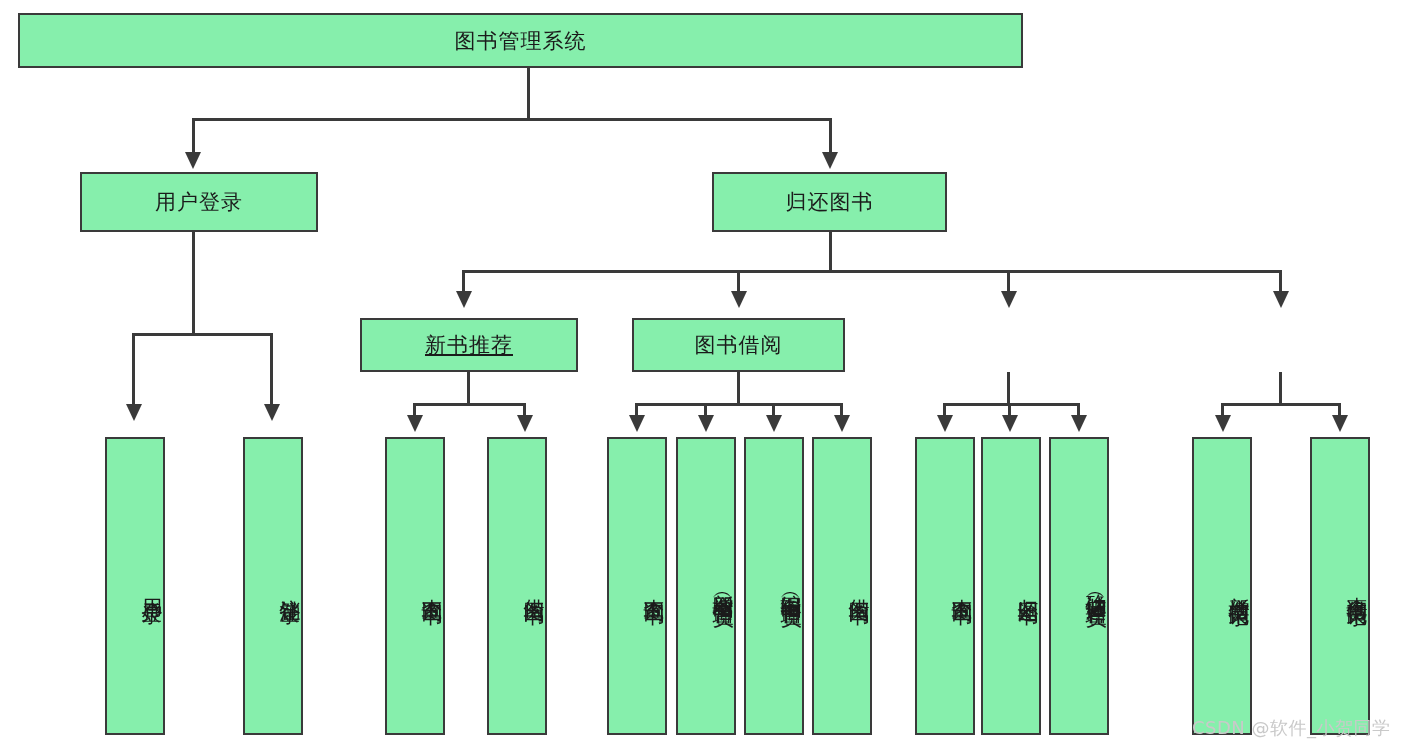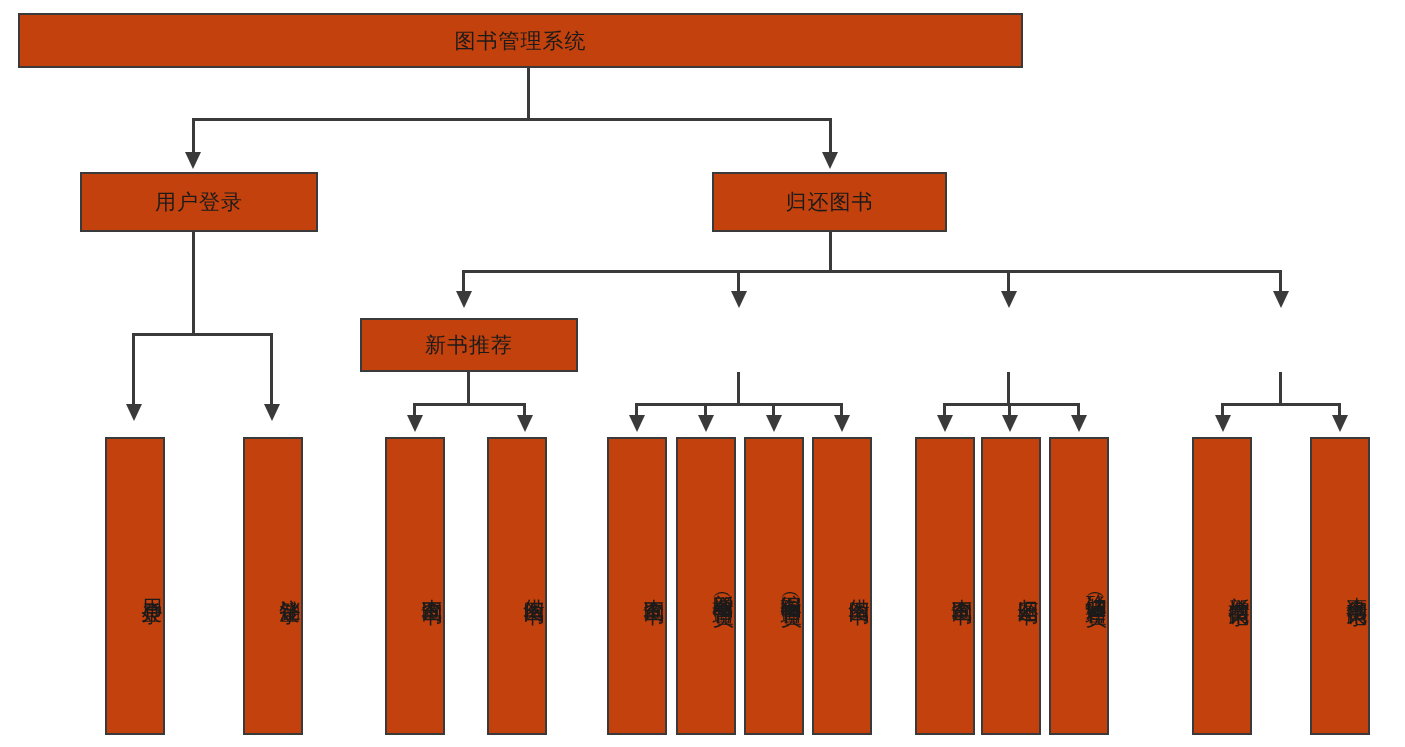--- a/index.html
+++ b/index.html
@@ -15,21 +15,21 @@
     position: relative;
     width: 1405px;
     height: 747px;
     background: #ffffff;
     overflow: hidden;
   }
   
   .node {
     position: absolute;
     box-sizing: border-box;
-    background: #c2410c;
+    background: #86efac;
     border: 2px solid #3a3a3a;
     display: flex;
     align-items: center;
     justify-content: center;
     color: #1b1b1b;
   }
   .node.h {
     
     font-size: 21px;
     letter-spacing: 1px;
@@ -146,22 +146,25 @@
     <span class="label">图书管理系统</span>
   </div>
 
   <div class="node h" style="left:80px; top:172px; width:238px; height:60px;">
     <span class="label">用户登录</span>
   </div>
   <div class="node h" style="left:712px; top:172px; width:235px; height:60px;">
     <span class="label">归还图书</span>
   </div>
 
-  <div class="node h" style="left:360px; top:318px; width:218px; height:54px;">
+  <div class="node h" style="left:360px; top:318px; width:218px; height:54px;text-decoration:underline;">
     <span class="label">新书推荐</span>
+  </div>
+  <div class="node h" style="left:632px; top:318px; width:213px; height:54px;">
+    <span class="label">图书借阅</span>
   </div>
 
   <div class="node v" style="left:105px; top:437px; width:60px; height:298px;">
     <span class="label">用户登录</span>
   </div>
   <div class="node v" style="left:243px; top:437px; width:60px; height:298px;">
     <span class="label">注销登录</span>
   </div>
 
   <div class="node v" style="left:385px; top:437px; width:60px; height:298px;">
@@ -194,14 +197,15 @@
     <span class="label">确认归还（管理员）</span>
   </div>
 
   <div class="node v" style="left:1192px; top:437px; width:60px; height:298px;">
     <span class="label">新增借阅记录</span>
   </div>
   <div class="node v" style="left:1310px; top:437px; width:60px; height:298px;">
     <span class="label">查询借阅记录</span>
   </div>
 
+  <div id="watermark" style="left:1192px; top:716px;">CSDN @软件_小贺同学</div>
 
 </div>
 
 </body></html>

